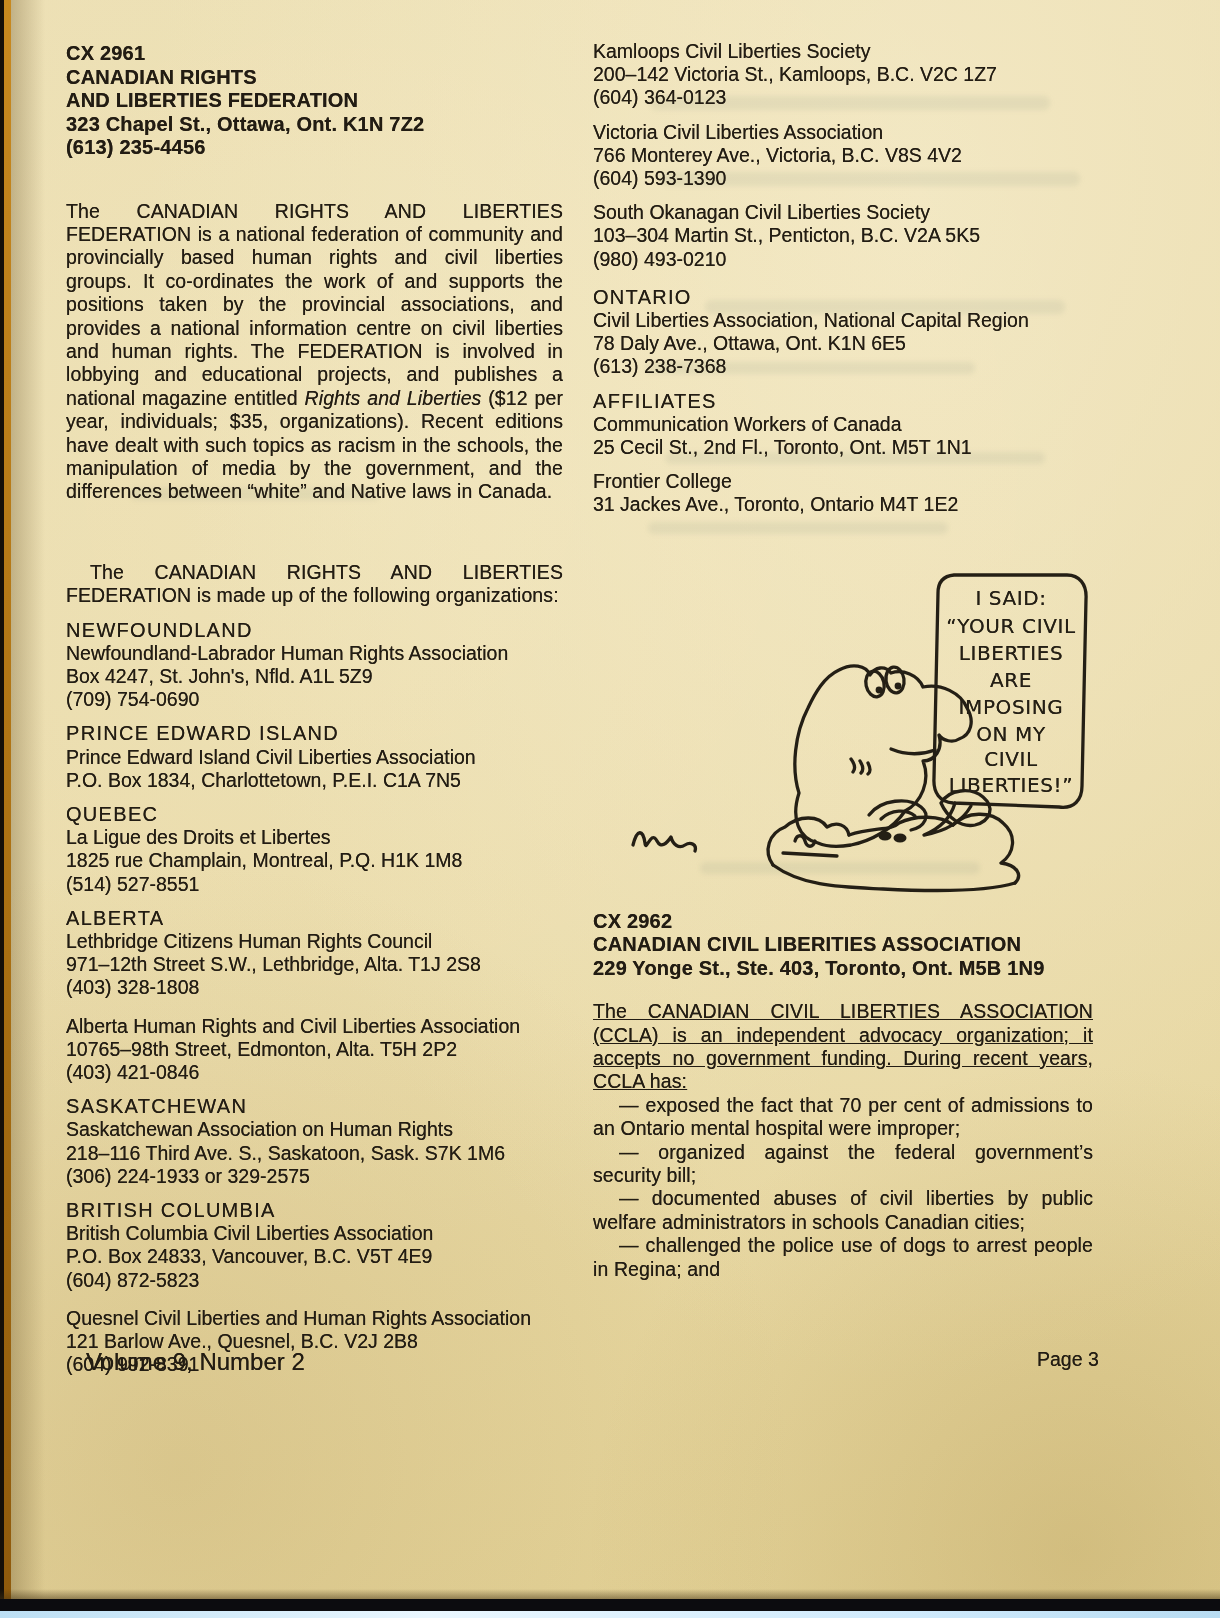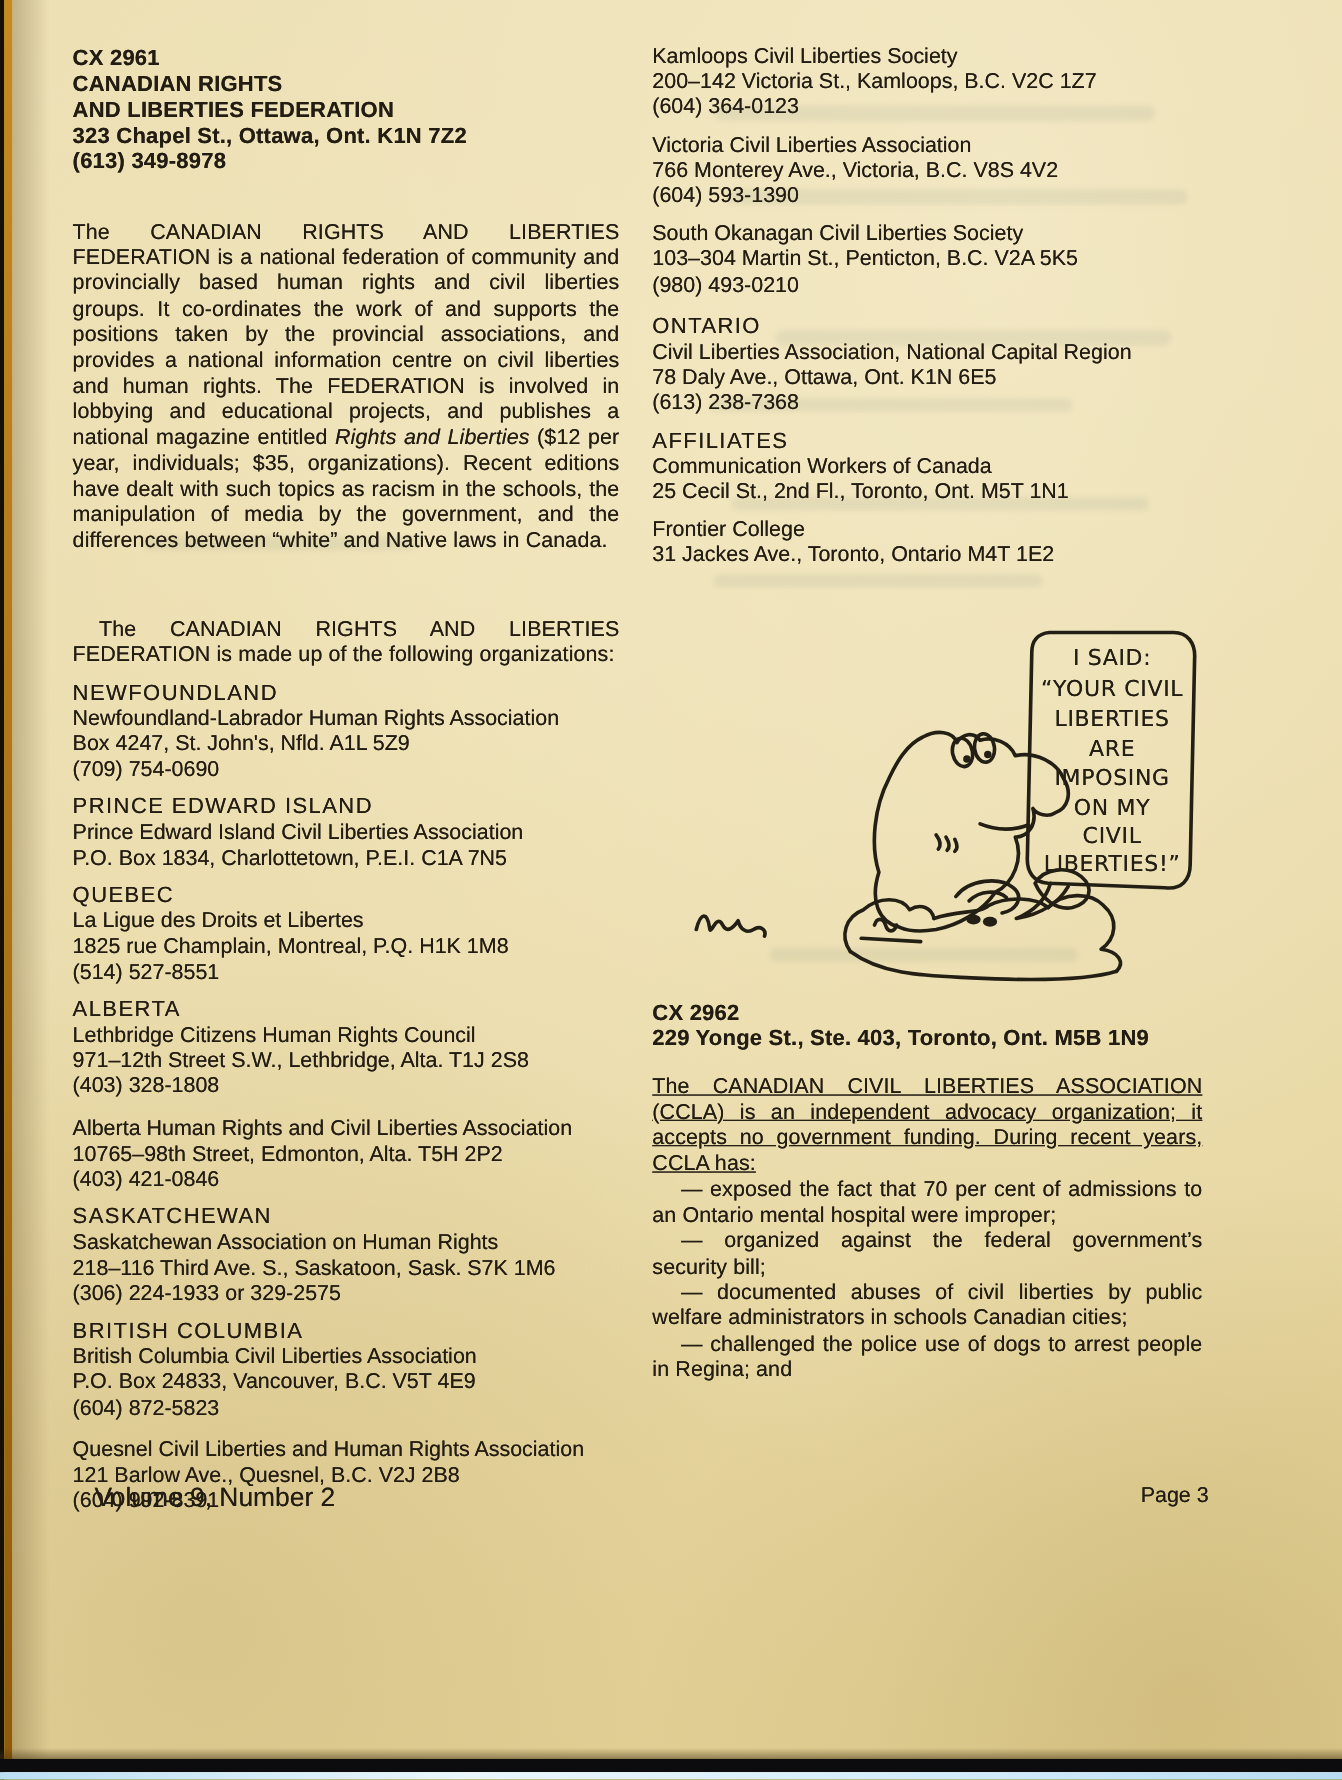--- a/index.html
+++ b/index.html
@@ -1,19 +1,19 @@
 <!DOCTYPE html>
 <html><head>
 <meta charset="utf-8">
 <style>
   html,body { margin:0; padding:0; background:#0b0b0d; }
   .screen {
     position:relative; width:1220px; height:1618px; overflow:hidden;
     font-family:"Liberation Sans", sans-serif;
-    background:#fde047;
+    background:#ffffff;
   }
   
   .paper {
     position:absolute; left:11px; top:0; width:1209px; height:1599px;
     background:
       radial-gradient(circle at 14% 92%, rgba(170,140,70,0.22), transparent 34%),
       radial-gradient(circle at 88% 97%, rgba(160,130,60,0.25), transparent 26%),
       radial-gradient(circle at 30% 30%, rgba(255,248,222,0.20), transparent 55%),
       radial-gradient(ellipse at 75% 12%, #f2e7c2 0%, transparent 60%),
       linear-gradient(158deg, #ecdfb3 0%, #e9daa8 55%, #e2d093 100%);
@@ -78,21 +78,21 @@
   <div class="smudge" style="left:700px;top:862px;width:280px;height:12px"></div>
   <div class="smudge" style="left:130px;top:488px;width:250px;height:12px"></div>
 
   <div class="col col-left ink">
 
     <div class="cx-head">
       <div>CX 2961</div>
       <div>CANADIAN RIGHTS</div>
       <div>AND LIBERTIES FEDERATION</div>
       <div>323 Chapel St., Ottawa, Ont. K1N 7Z2</div>
-      <div>(613) 349-8978</div>
+      <div>(613) 235-4456</div>
     </div>
 
     <p class="para mt"><span>The CANADIAN RIGHTS AND LIBERTIES FEDERATION is a national federation of community and provincially based human rights and civil liberties groups. It co-ordinates the work of and supports the positions taken by the provincial associations, and provides a national information centre on civil liberties and human rights. The FEDERATION is involved in lobbying and educational projects, and publishes a national magazine entitled </span><i>Rights and Liberties</i><span> ($12 per year, individuals; $35, organizations). Recent editions have dealt with such topics as racism in the schools, the manipulation of media by the government, and the differences between “white” and Native laws in Canada.</span></p>
 
     <p class="para intro">The CANADIAN RIGHTS AND LIBERTIES FEDERATION is made up of the following organizations:</p>
 
     <div class="entry">
       <div class="region">NEWFOUNDLAND</div>
       <div>Newfoundland-Labrador Human Rights Association</div>
       <div>Box 4247, St. John's, Nfld. A1L 5Z9</div>
@@ -219,20 +219,21 @@
         <path d="M 392 330 C 360 340 300 338 260 336 C 220 334 180 334 150 312"></path>
         <path d="M 172 288 c 2 -7 8 -7 10 0 c 2 7 8 7 10 0"></path>
         <path d="M 160 300 L 214 303"></path>
       </g>
 
       <path d="M 10 292 C 14 276 20 276 22 290 C 23 300 28 276 34 288 C 38 296 44 290 48 284 C 50 292 56 296 62 292 C 68 288 74 292 72 298"></path>
     </svg>
 
     <div class="cx-head cx2-head">
       <div>CX 2962</div>
+      <div>CANADIAN CIVIL LIBERITIES ASSOCIATION</div>
       <div>229 Yonge St., Ste. 403, Toronto, Ont. M5B 1N9</div>
     </div>
 
     <p class="para cx2-para">The CANADIAN CIVIL LIBERTIES ASSOCIATION (CCLA) is an independent advocacy organization; it accepts no government funding. During recent years, CCLA has:</p>
 
     <div class="bullets">
       <p class="para">— exposed the fact that 70 per cent of admissions to an Ontario mental hospital were improper;</p>
       <p class="para">— organized against the federal government’s security bill;</p>
       <p class="para">— documented abuses of civil liberties by public welfare administrators in schools Canadian cities;</p>
       <p class="para">— challenged the police use of dogs to arrest people in Regina; and</p>

